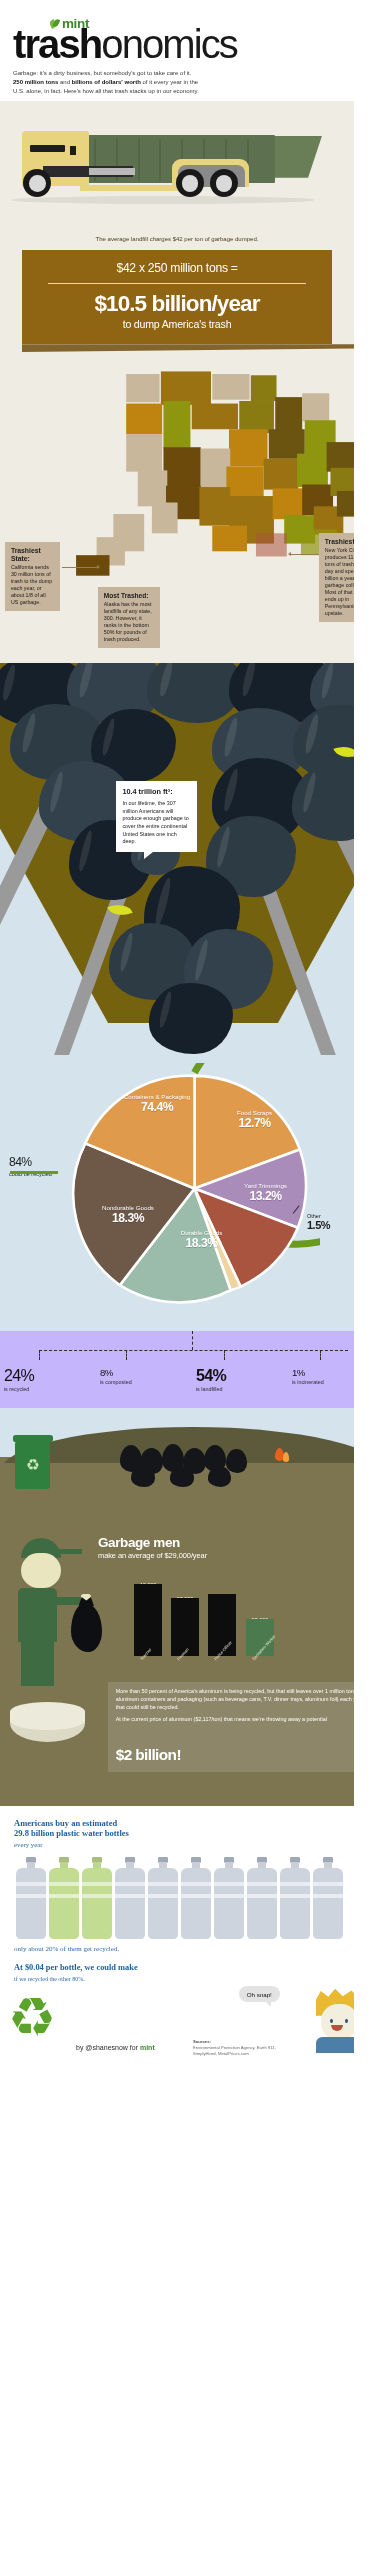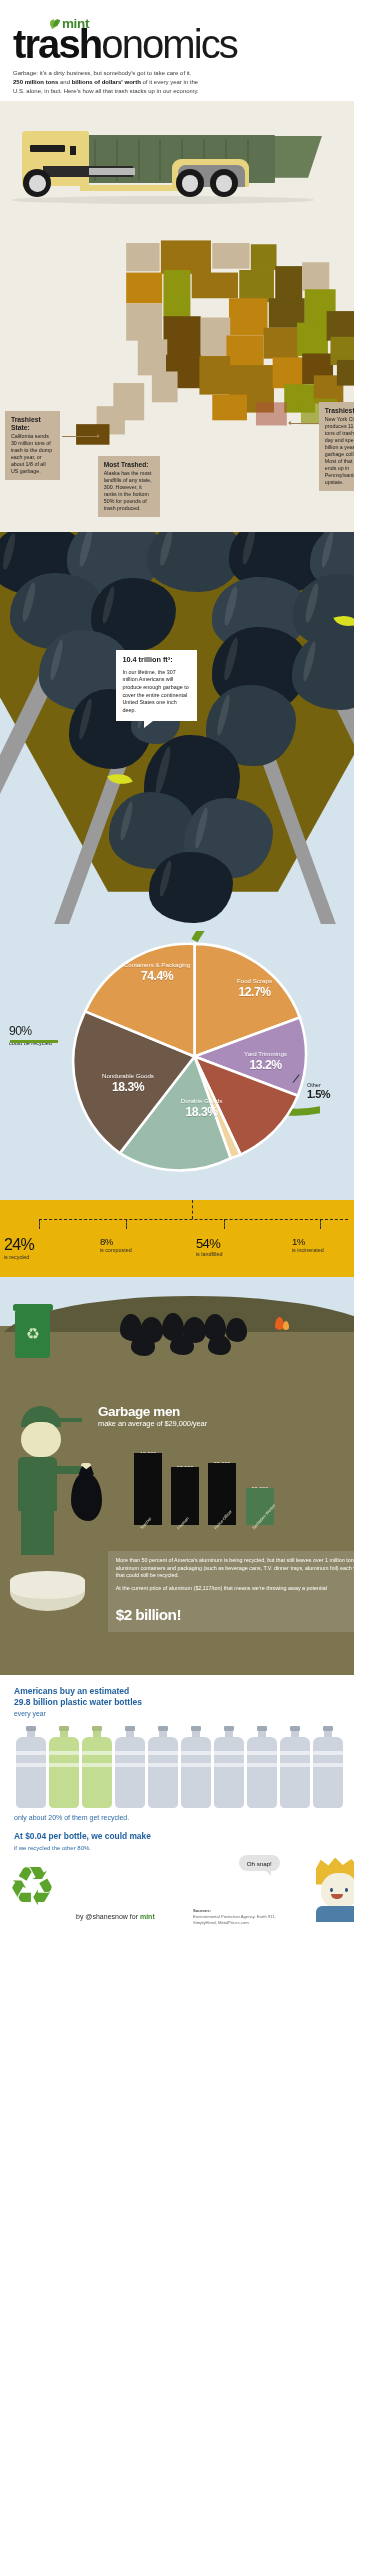--- a/index.html
+++ b/index.html
@@ -103,32 +103,32 @@
   .rec-note { position:absolute; left:9px; top:100px; width:55px; color:#1c1c1c; }
   .rec-note .big { font-size:12.2px; letter-spacing:-0.6px; display:block; }
   .rec-note .sm { font-size:5.5px; line-height:1.26; display:block; margin-top:1.9px; }
   .rec-bar { position:absolute; left:10.3px; top:116px; width:48px; height:3.2px; background:#6a9b1f;}
   .other-lbl { position:absolute; left:307px; top:158px; color:#1c1c1c; }
   .other-lbl .nm { font-size:5.5px; display:block; }
   .other-lbl .pc { font-size:11px; font-weight:bold; letter-spacing:-0.5px; display:block; }
   .other-tick { position:absolute; left:294px; top:154px; width:15.4px; height:10.3px; border-left:0.6px solid #333; transform: rotate(38deg);}
 
   
-  .s-disp { background:#eab308; position:relative; height:77px; }
+  .s-disp { background:#c4b5fd; position:relative; height:77px; }
   .tree { position:absolute; left:0; top:0; width:386px; height:40px; }
   .tree .vstem { position:absolute; left:192px; top:0; width:0; height:19px; border-left:1.3px dashed #2b2b2b;}
   .tree .hbar { position:absolute; left:39px; top:19px; width:309px; height:0; border-top:1.3px dashed #2b2b2b;}
   .tree .leg { position:absolute; top:19px; width:0; height:10.3px; border-left:1.3px dashed #2b2b2b;}
   .disp-row { position:absolute; left:0; top:36px; width:386px; display:flex; }
   .disp { text-align:left; color:#111; padding-left:3.9px;}
   .disp .v { display:block; letter-spacing:-0.6px; }
   .disp .t { display:block; font-size:5.4px; color:#2e2e2e; margin-top:0.6px;}
   .d1 { width:96px; } .d1 .v { font-size:16px; }
   .d2 { width:96px; } .d2 .v { font-size:9.6px; }
-  .d3 { width:96px; } .d3 .v { font-size:13px; }
+  .d3 { width:96px; } .d3 .v { font-size:16px;font-weight:bold; }
   .d4 { width:96px; } .d4 .v { font-size:9.6px; }
 
   
   .s-dump { background:#7d7450; position:relative; height:122px; overflow:hidden; }
   .dump-sky { position:absolute; left:0; top:0; width:386px; height:49px; background:#d5e3ec;}
   .dump-hill { position:absolute; left:0; top:19px; width:386px; height:45px; background:#5c5a3a; border-radius:50% 50% 0 0 / 100% 100% 0 0;}
   .dump-ground { position:absolute; left:0; top:55px; width:386px; height:67px; background:#7d7450;}
   .recbin { position:absolute; left:15.4px; top:33px; width:35px; height:48px; background:#2f7f3e; border-radius:3.2px;}
   .recbin .lid { position:absolute; left:-2.6px; top:-5.8px; width:40px; height:7px; background:#2f7f3e; border-radius:2.6px;}
   .recbin .logo { position:absolute; left:8.4px; top:15.4px; width:18px; height:18px; color:#cfe6b8; font-size:15.4px; line-height:18px; text-align:center;}
@@ -150,26 +150,26 @@
   .w-legs { position:absolute; left:9px; top:105px; width:33px; height:46px; background:#3f6b43;}
   .w-bag { position:absolute; left:59px; top:68px; width:31px; height:49px; background:#0e0f12; border-radius:46% 54% 44% 56% / 58% 58% 42% 42%;}
   .w-tie { position:absolute; left:67px; top:62px; width:15.4px; height:9px; background:#0e0f12; clip-path: polygon(0 100%, 20% 0, 50% 40%, 80% 0, 100% 100%);}
   .chart { position:absolute; left:108px; top:42px; width:264px; height:98px;}
   .cbar { position:absolute; bottom:14px; background:#0d0d0d; }
   .cbar.accent { background:#4b7a4e; }
   .cval { position:absolute; color:#fff; font-size:5.5px; text-align:center; }
   .clbl { position:absolute; color:#e8e4c9; font-size:4.1px; transform: rotate(-48deg); transform-origin: left top; white-space:nowrap;}
   .alum-box { position:absolute; left:108px; top:152px; width:265px; background:#8e8668; color:#fff; font-size:5.4px; line-height:1.42; padding:6.4px 7.7px;}
   .alum-box p { margin-bottom:5.1px; }
-  .alum-big { font-size:15.4px; font-weight:bold; letter-spacing:-0.6px; display:block; margin-top:11px;}
+  .alum-big { font-size:15.4px; font-weight:bold; letter-spacing:-0.6px; display:block; margin-top:20px;}
   .pipe { position:absolute; left:10.3px; top:172px; width:75px; height:28px; background:#eceadb; border-radius:50%/34%;}
   .pipe2 { position:absolute; left:10.3px; top:181px; width:75px; height:31px; background:#dcd9c5; border-radius:0 0 50% 50% / 0 0 60% 60%;}
 
   
-  .s-bot { background:#ffffff; position:relative; padding:11.6px 14px 0 14px; }
+  .s-bot { background:#ffffff; position:relative; padding:11.6px 14px 0 14px;font-family:Liberation Serif, serif; }
   .bot-h { color:#1f5fa0; font-size:8.5px; font-weight:bold; line-height:1.26; }
   .bot-sub { color:#2d6aa8; font-size:6.8px; margin-top:1.9px; }
   .bot-row { display:flex; gap:4.5px; margin:9px 0 3.9px 0; }
   .bottle { width:33px; height:82px; position:relative; }
   .bottle .cap { position:absolute; left:11.6px; top:0; width:10.3px; height:5.8px; background:#9fa8b5; border-radius:1.3px;}
   .bottle .neck { position:absolute; left:13px; top:5.1px; width:7.7px; height:6.4px; background:#c9ced8;}
   .bottle .body { position:absolute; left:1.9px; top:11px; width:30px; height:71px; background:#ced4de;
       border-radius:6.4px 6.4px 4.5px 4.5px; }
   .bottle .body:before { content:""; position:absolute; left:0; top:14px; width:100%; height:4.5px; background:rgba(255,255,255,0.55);}
   .bottle .body:after { content:""; position:absolute; left:0; top:26px; width:100%; height:4.5px; background:rgba(255,255,255,0.55);}
@@ -240,20 +240,30 @@
       <div class="t-bump"></div>
       <div class="t-bump2"></div>
       <div class="t-fender"></div>
       <div class="t-fender2"></div>
       <div class="wheel w1"></div>
       <div class="wheel w2"></div>
       <div class="wheel w3"></div>
     </div>
   </div>
 
+  <div class="s-cost">
+    <div class="cost-lead">The average landfill charges $42 per ton of garbage dumped.</div>
+    <div class="cost-box">
+      <div class="cost-eq">$42 x 250 million tons =</div>
+      <div class="cost-rule"></div>
+      <div class="cost-big">$10.5 billion/year</div>
+      <div class="cost-sub">to dump America's trash</div>
+    </div>
+    <div class="cost-tail"></div>
+  </div>
 
   <div class="s-map">
     <svg class="map-canvas" viewBox="0 0 600 330">
       <g>
         <rect x="196" y="14" width="52" height="44" fill="#c8b79a"></rect>
         <rect x="250" y="10" width="78" height="52" fill="#9a7211"></rect>
         <rect x="330" y="14" width="58" height="40" fill="#c8b79a"></rect>
         <rect x="390" y="16" width="40" height="40" fill="#8a7a12"></rect>
         <rect x="196" y="60" width="56" height="48" fill="#bf8310"></rect>
         <rect x="254" y="56" width="42" height="74" fill="#8e950f"></rect>
@@ -342,21 +352,21 @@
     <div class="banana" style="left:109px; top:240px; transform: rotate(160deg);"></div>
 
     <div class="fact-box fb1">
       <b>10.4 trillion ft³:</b>
       <span>In our lifetime, the 307 million Americans will produce enough garbage to cover the entire continental United States one inch deep.</span>
     </div>
   </div>
 
   <div class="s-pie">
     <div class="rec-note">
-      <span class="big">90%</span>
+      <span class="big">84%</span>
       <span class="sm">could be recycled</span>
     </div>
     <div class="rec-bar"></div>
 
     <div class="pie-wrap">
       <svg class="pie-svg" width="251" height="251" viewBox="0 0 390 390">
 
         <path d="M 195 15 A 180 180 0 1 1 338 281" fill="none" stroke="#6a9b1f" stroke-width="11"></path>
         <g stroke="#ffffff" stroke-width="4">
 

